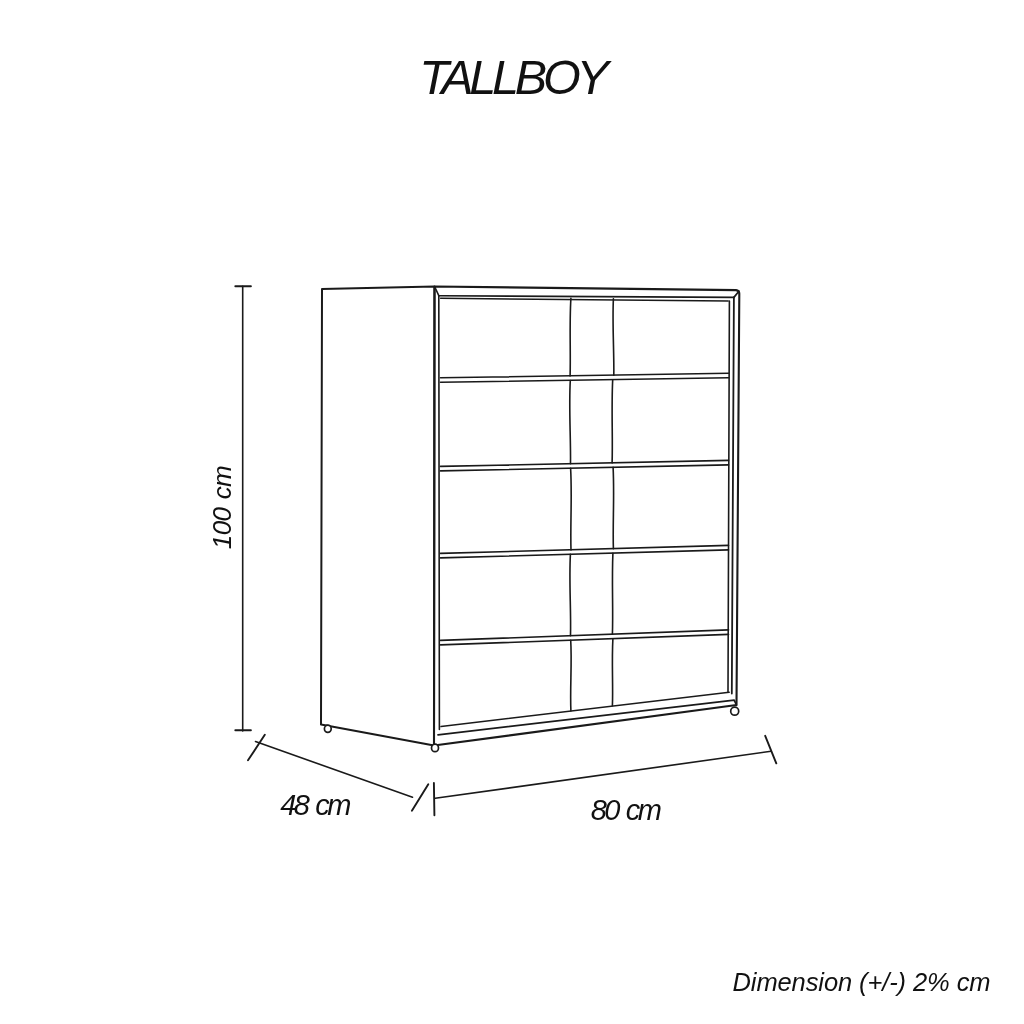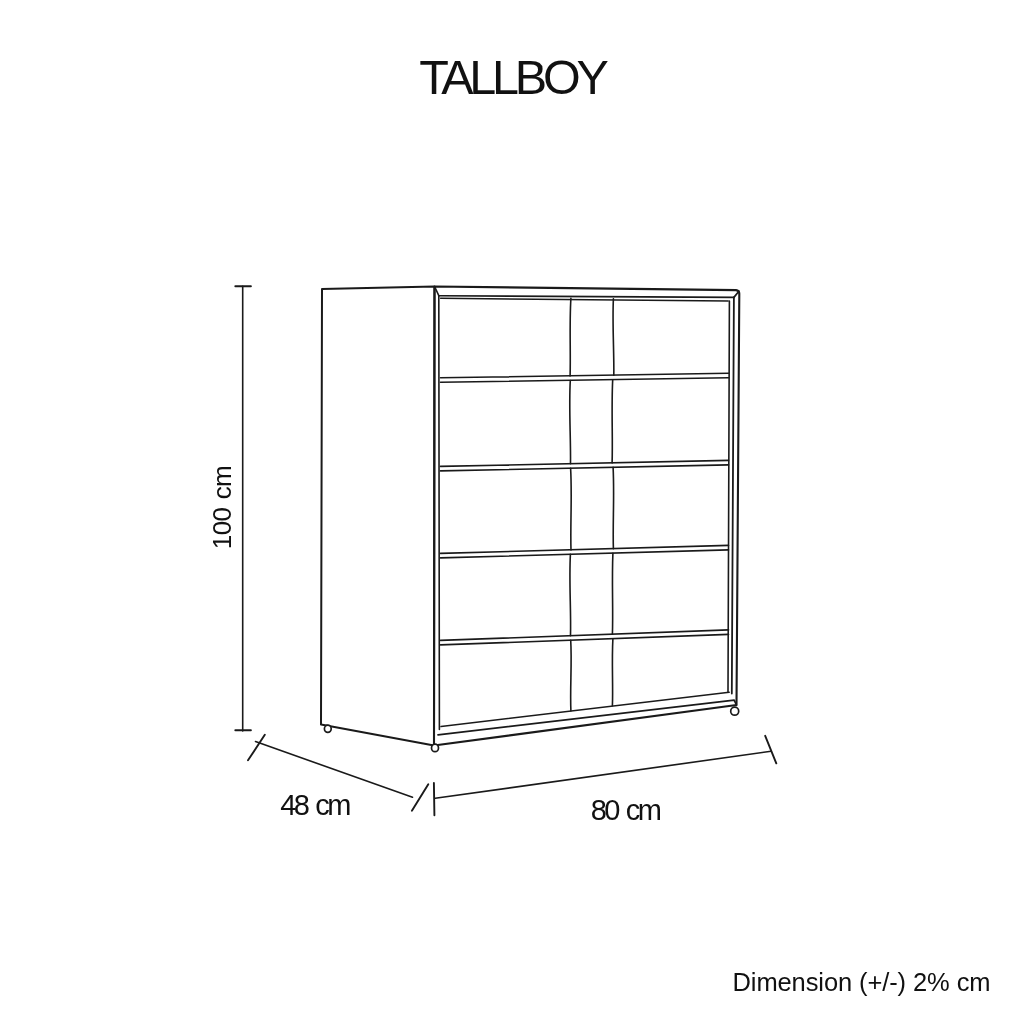--- a/index.html
+++ b/index.html
@@ -1,16 +1,16 @@
 <!DOCTYPE html>
 <html><head>
 <meta charset="utf-8">
 <style>
   html,body{margin:0;padding:0;background:#ffffff;}
-  .page{width:1024px;height:1024px;position:relative;background:#ffffff;overflow:hidden;}
+  .page{width:1024px;height:1024px;position:relative;background:#ffffff;overflow:hidden;font-style:italic;}
   svg{position:absolute;left:0;top:0;}
   text{font-family:"Liberation Sans", sans-serif;fill:#111111;}
 </style>
 </head>
 <body>
 <div class="page">
 <svg width="1024" height="1024" viewBox="0 0 1024 1024">
 
   <rect x="0" y="0" width="1024" height="1024" fill="#ffffff"></rect>
 

